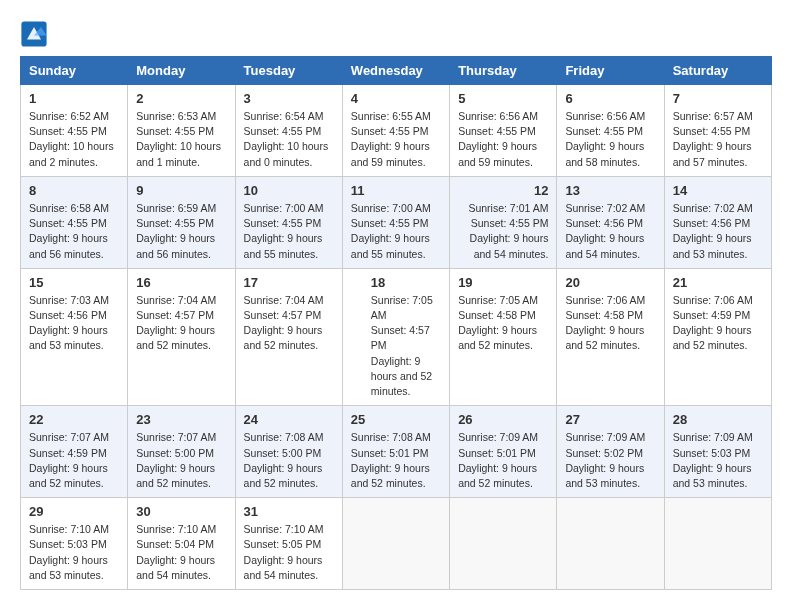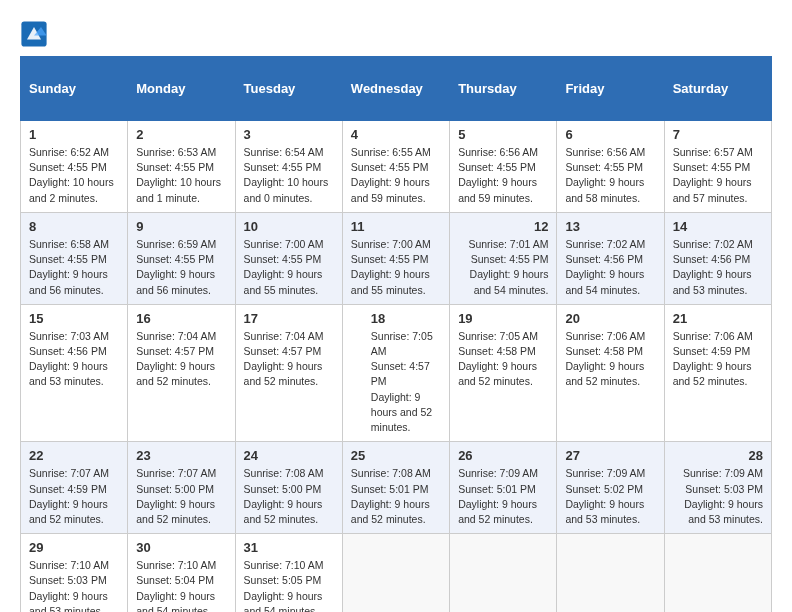--- a/index.html
+++ b/index.html
@@ -44,21 +44,21 @@
     }
     .calendar-table {
       width: 100%;
       border-collapse: collapse;
       margin-top: 8px;
     }
     .calendar-table th {
       background: #2e6db4;
       color: #fff;
       text-align: left;
-      padding: 24px 8px;
+      padding: 6px 8px;
       font-size: 13px;
       font-weight: bold;
       border: 1px solid #2e6db4;
     }
     .calendar-table td {
       vertical-align: top;
       padding: 6px 8px;
       border: 1px solid #ccc;
       font-size: 11px;
       color: #333;
@@ -336,21 +336,21 @@
         </div>
       </td>
         <td style="background: rgb(238, 242, 250);">
         <span class="day-num">27</span>
         <div class="day-detail">
           Sunrise: 7:09 AM<br>
           Sunset: 5:02 PM<br>
           Daylight: 9 hours and 53 minutes.
         </div>
       </td>
-        <td style="background: rgb(238, 242, 250); text-align: right;">
+        <td style="background: rgb(238, 242, 250);">
         <span class="day-num">28</span>
         <div class="day-detail">
           Sunrise: 7:09 AM<br>
           Sunset: 5:03 PM<br>
           Daylight: 9 hours and 53 minutes.
         </div>
       </td>
       </tr>
       <tr>
         <td style="background: rgb(255, 255, 255);">

